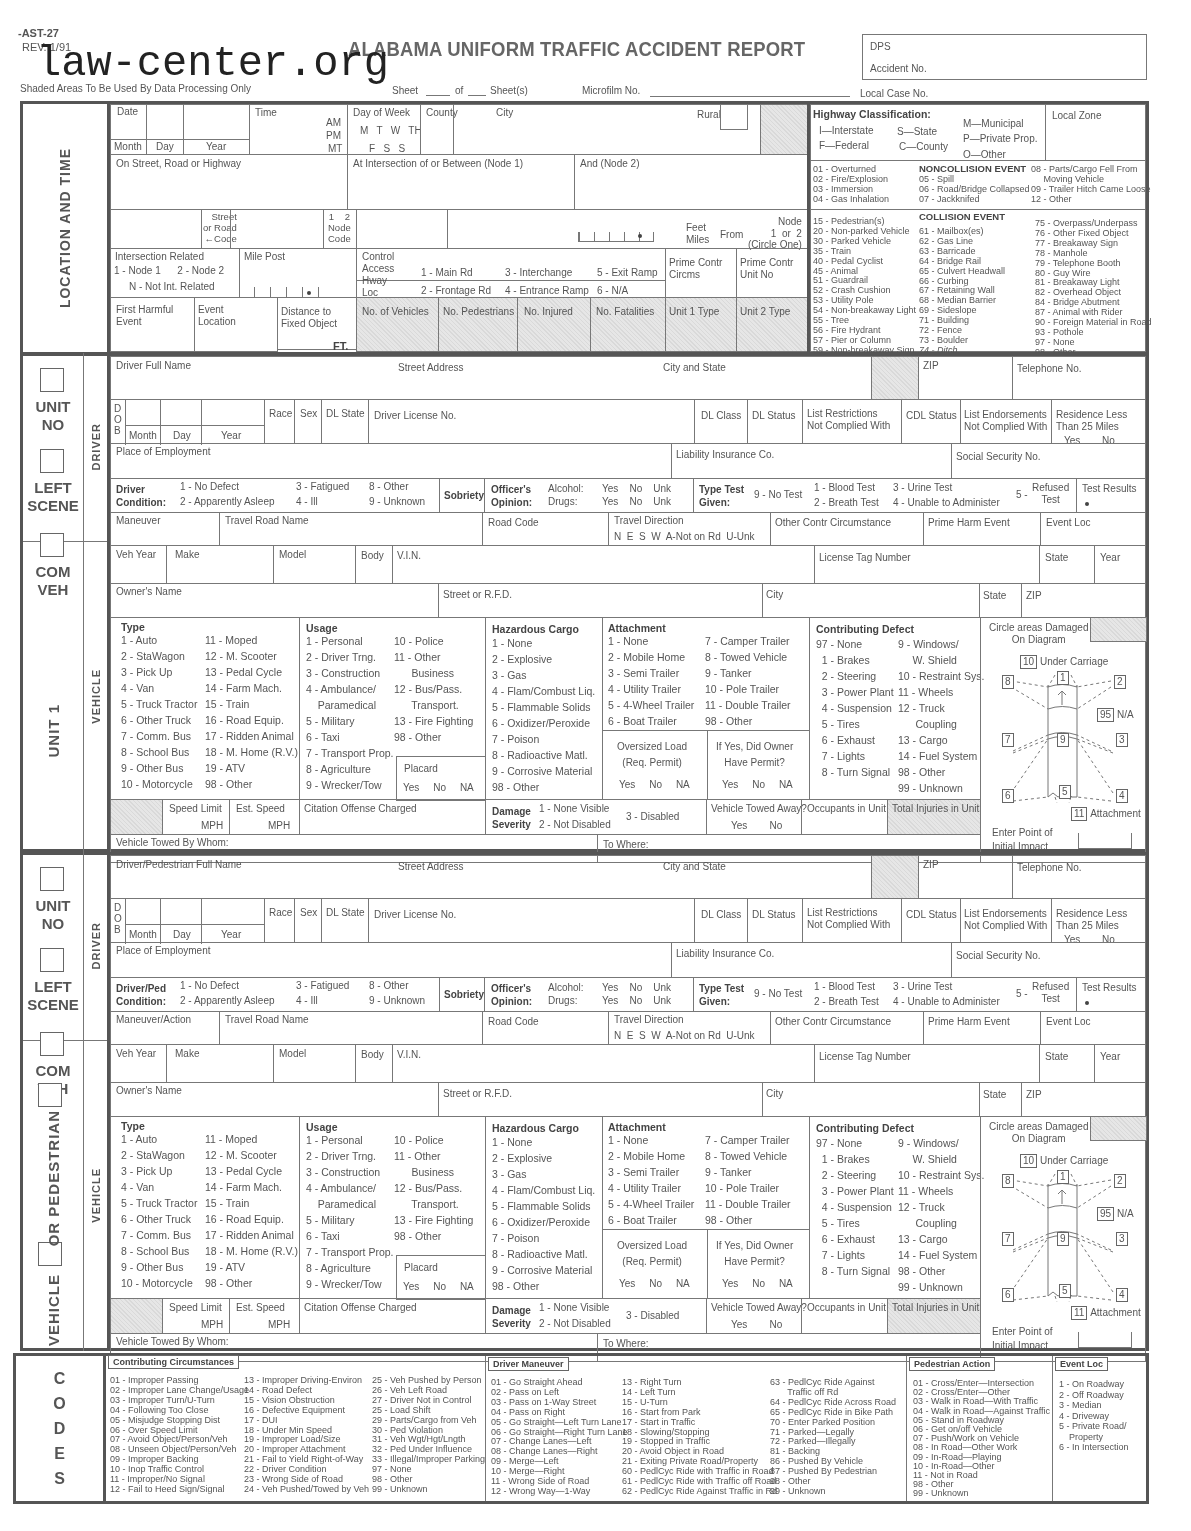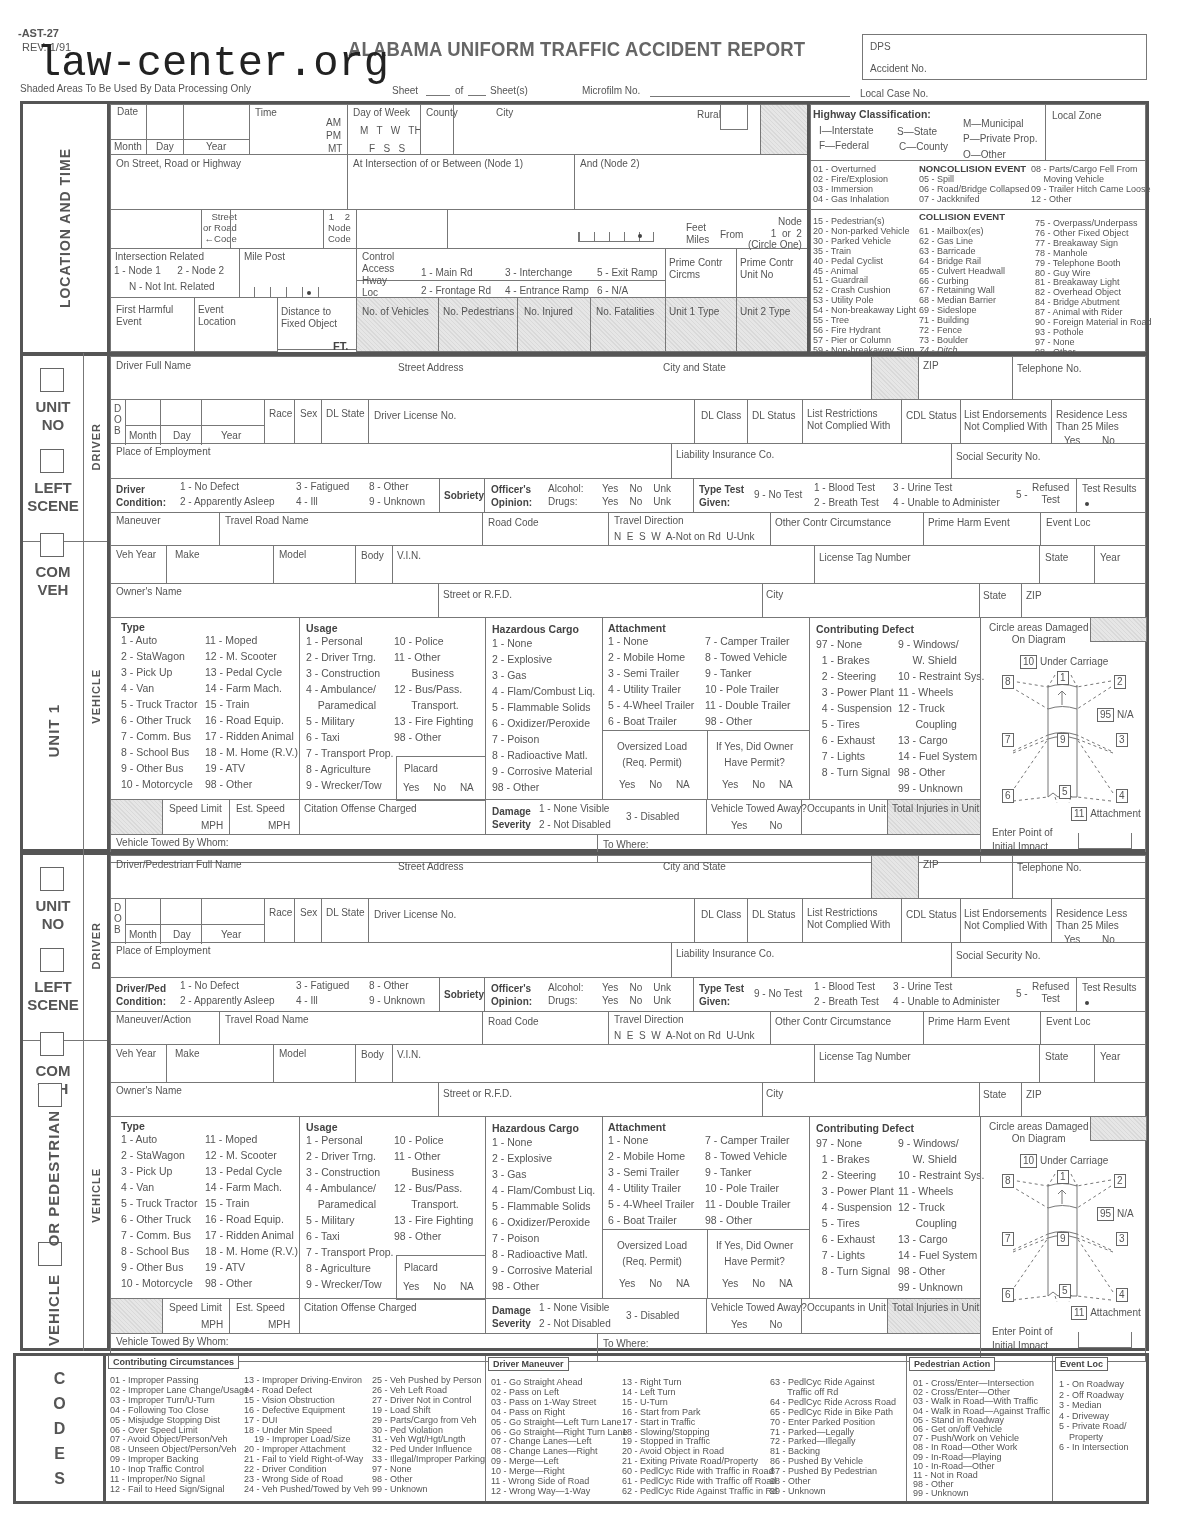--- a/index.html
+++ b/index.html
@@ -1051,32 +1051,32 @@
       <div style="line-height: 9.9px; white-space: pre;">11 - Improper/No Signal</div>
       <div style="line-height: 9.9px; white-space: pre;">12 - Fail to Heed Sign/Signal</div>
     </div>
   <div class="col cl" style="left:138px;top:20px" id="cc2">
       <div style="line-height: 9.9px; white-space: pre;">13 - Improper Driving-Environ</div>
       <div style="line-height: 9.9px; white-space: pre;">14 - Road Defect</div>
       <div style="line-height: 9.9px; white-space: pre;">15 - Vision Obstruction</div>
       <div style="line-height: 9.9px; white-space: pre;">16 - Defective Equipment</div>
       <div style="line-height: 9.9px; white-space: pre;">17 - DUI</div>
       <div style="line-height: 9.9px; white-space: pre;">18 - Under Min Speed</div>
-      <div style="line-height: 9.9px; white-space: pre; margin-left: 10px;">19 - Improper Load/Size</div>
+      <div style="line-height: 9.9px; white-space: pre;">19 - Improper Load/Size</div>
       <div style="line-height: 9.9px; white-space: pre;">20 - Improper Attachment</div>
       <div style="line-height: 9.9px; white-space: pre;">21 - Fail to Yield Right-of-Way</div>
       <div style="line-height: 9.9px; white-space: pre;">22 - Driver Condition</div>
       <div style="line-height: 9.9px; white-space: pre;">23 - Wrong Side of Road</div>
       <div style="line-height: 9.9px; white-space: pre;">24 - Veh Pushed/Towed by Veh</div>
     </div>
   <div class="col cl" style="left:266px;top:20px" id="cc3">
       <div style="line-height: 9.9px; white-space: pre;">25 - Veh Pushed by Person</div>
       <div style="line-height: 9.9px; white-space: pre;">26 - Veh Left Road</div>
       <div style="line-height: 9.9px; white-space: pre;">27 - Driver Not in Control</div>
-      <div style="line-height: 9.9px; white-space: pre;">19 - Load Shift</div>
+      <div style="line-height: 9.9px; white-space: pre;">25 - Load Shift</div>
       <div style="line-height: 9.9px; white-space: pre;">29 - Parts/Cargo from Veh</div>
       <div style="line-height: 9.9px; white-space: pre;">30 - Ped Violation</div>
       <div style="line-height: 9.9px; white-space: pre;">31 - Veh Wgt/Hgt/Lngth</div>
       <div style="line-height: 9.9px; white-space: pre;">32 - Ped Under Influence</div>
       <div style="line-height: 9.9px; white-space: pre;">33 - Illegal/Improper Parking</div>
       <div style="line-height: 9.9px; white-space: pre;">97 - None</div>
       <div style="line-height: 9.9px; white-space: pre;">98 - Other</div>
       <div style="line-height: 9.9px; white-space: pre;">99 - Unknown</div>
     </div>
 </div>

